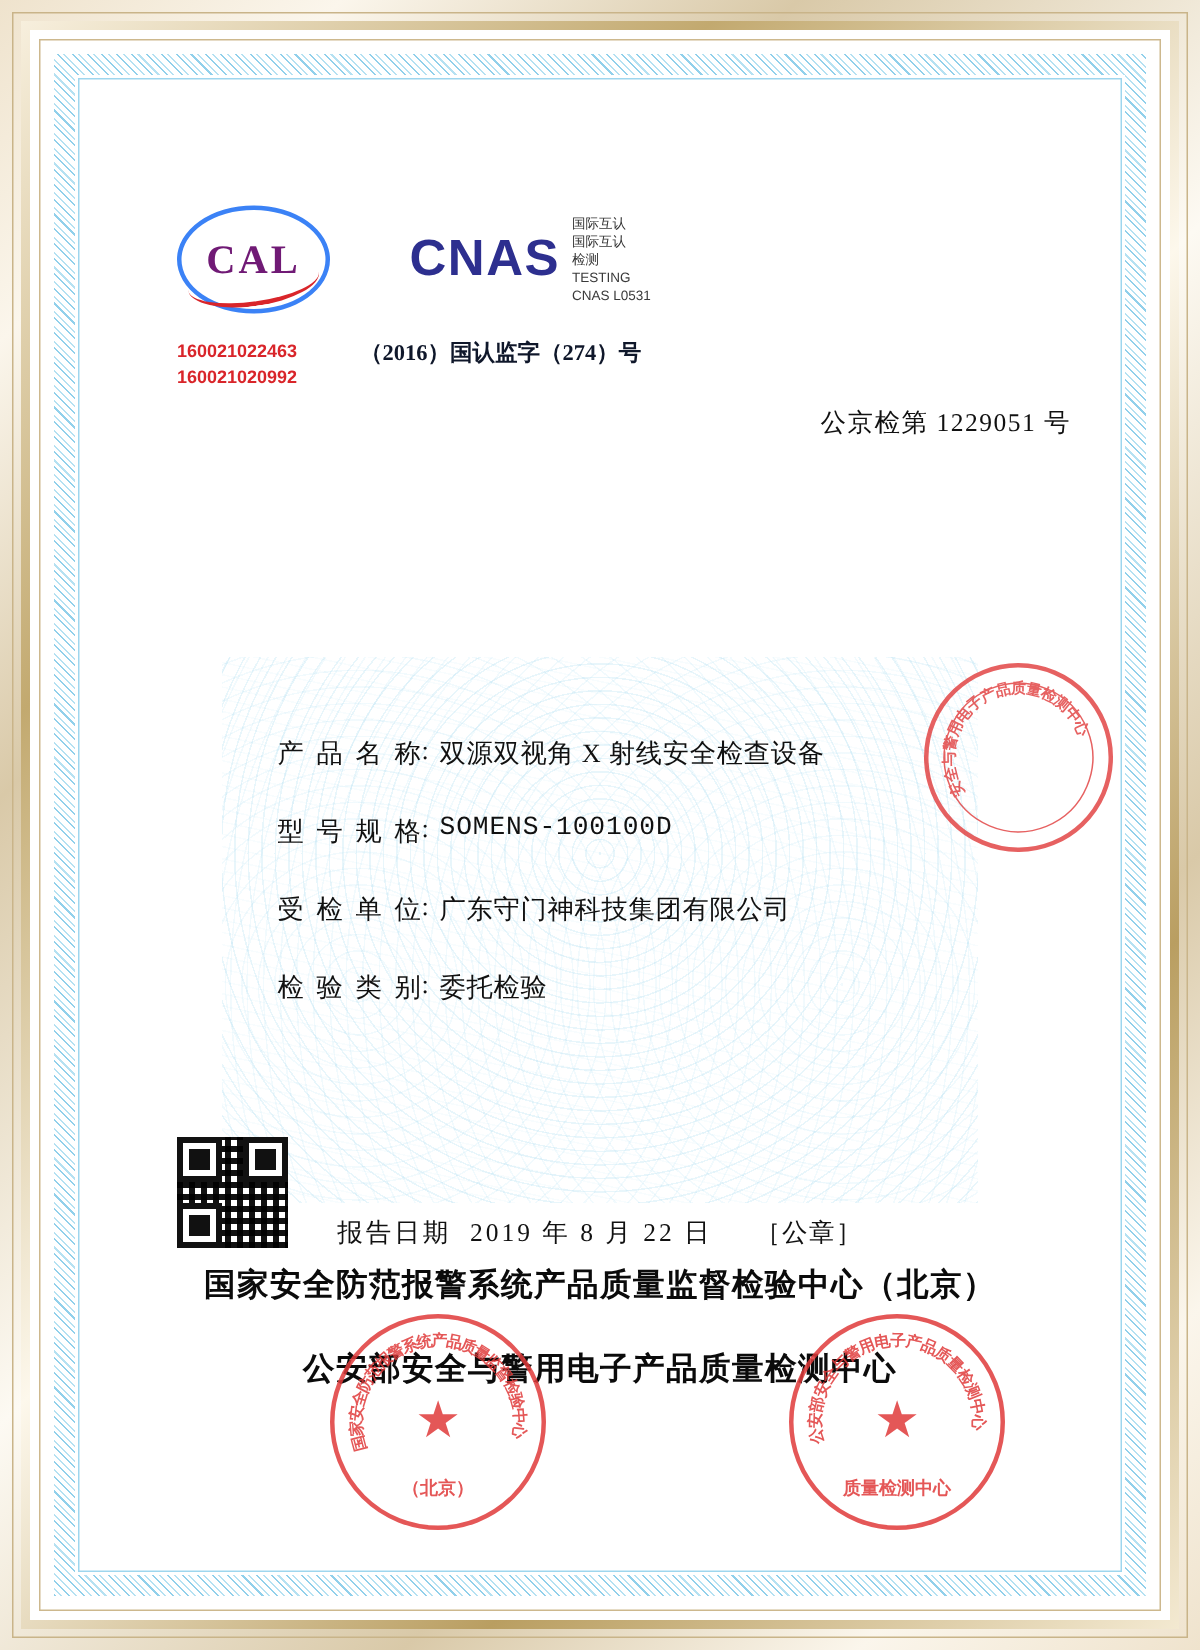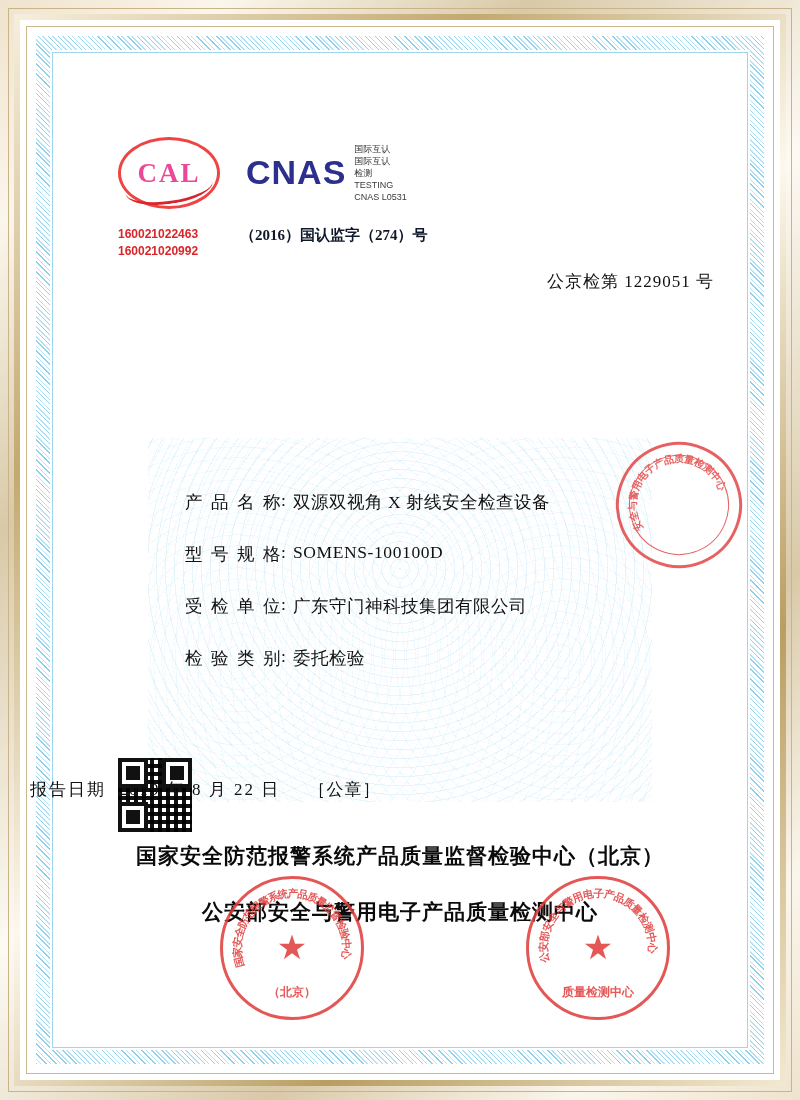--- a/index.html
+++ b/index.html
@@ -130,26 +130,26 @@
     width: 20px;
     height: 3px;
     background: #d9252a;
   }
   .logo-cma .bar.r { left: auto; right: -6px; }
 
   .logo-cal {
     position: relative;
     width: 96px;
     height: 66px;
-    border: 3px solid #ef4444;
+    border: 3px solid #3b82f6;
     border-radius: 50%;
     display: flex;
     align-items: center;
     justify-content: center;
-    color: #ec4899;
+    color: #701a75;
     font-weight: 700;
     font-size: 27px;
     letter-spacing: 2px;
   }
   .logo-cal .swoosh {
     position: absolute;
     left: 4px;
     bottom: 2px;
     width: 88px;
     height: 30px;
@@ -179,20 +179,21 @@
     display: flex;
     align-items: center;
     gap: 8px;
   }
   .logo-cnas .mark {
     color: #2d2f8f;
     font-weight: 700;
     font-size: 34px;
     letter-spacing: 1px;
     font-family: "Liberation Sans", sans-serif;
+    margin-left: 27px;
   }
   .cnas-text {
     font-size: 9px;
     line-height: 1.35;
     color: #3a3a3a;
     font-family: "Liberation Sans", sans-serif;
   }
   .cnas-text .zh { color: #333; }
 
   .cert-codes {
@@ -261,21 +262,21 @@
     display: flex;
   }
   .field .lbl {
     width: 96px;
     text-align: justify;
     text-align-last: justify;
     white-space: nowrap;
   }
   .field .colon { width: 12px; }
   .field .val { flex: 1; }
-  .field .val.mono { font-family: Liberation Serif, serif; letter-spacing: .6px; }
+  .field .val.mono { font-family: Liberation Mono, monospace; letter-spacing: .6px; }
 
   
   .qr {
     position: absolute;
     left: 88px;
     top: 728px;
     width: 74px;
     height: 74px;
     background:
       repeating-linear-gradient(90deg,#111 0 4px,#fff 4px 8px),
@@ -296,22 +297,22 @@
   }
   .qr .fp.tl { left: 0; top: 0; }
   .qr .fp.tr { right: 0; top: 0; }
   .qr .fp.bl { left: 0; bottom: 0; }
 
   
   .date-line {
     position: absolute;
     left: 0;
     right: 0;
-    top: 748px;
-    text-align: left;
+    top: 780px;
+    text-align: center;
     font-size: 17px;
     color: #111;
     letter-spacing: 2px;
   }
   .date-line .seal-note { margin-left: 22px; letter-spacing: 1px; }
 
   
   .org {
     position: absolute;
     left: 0;

